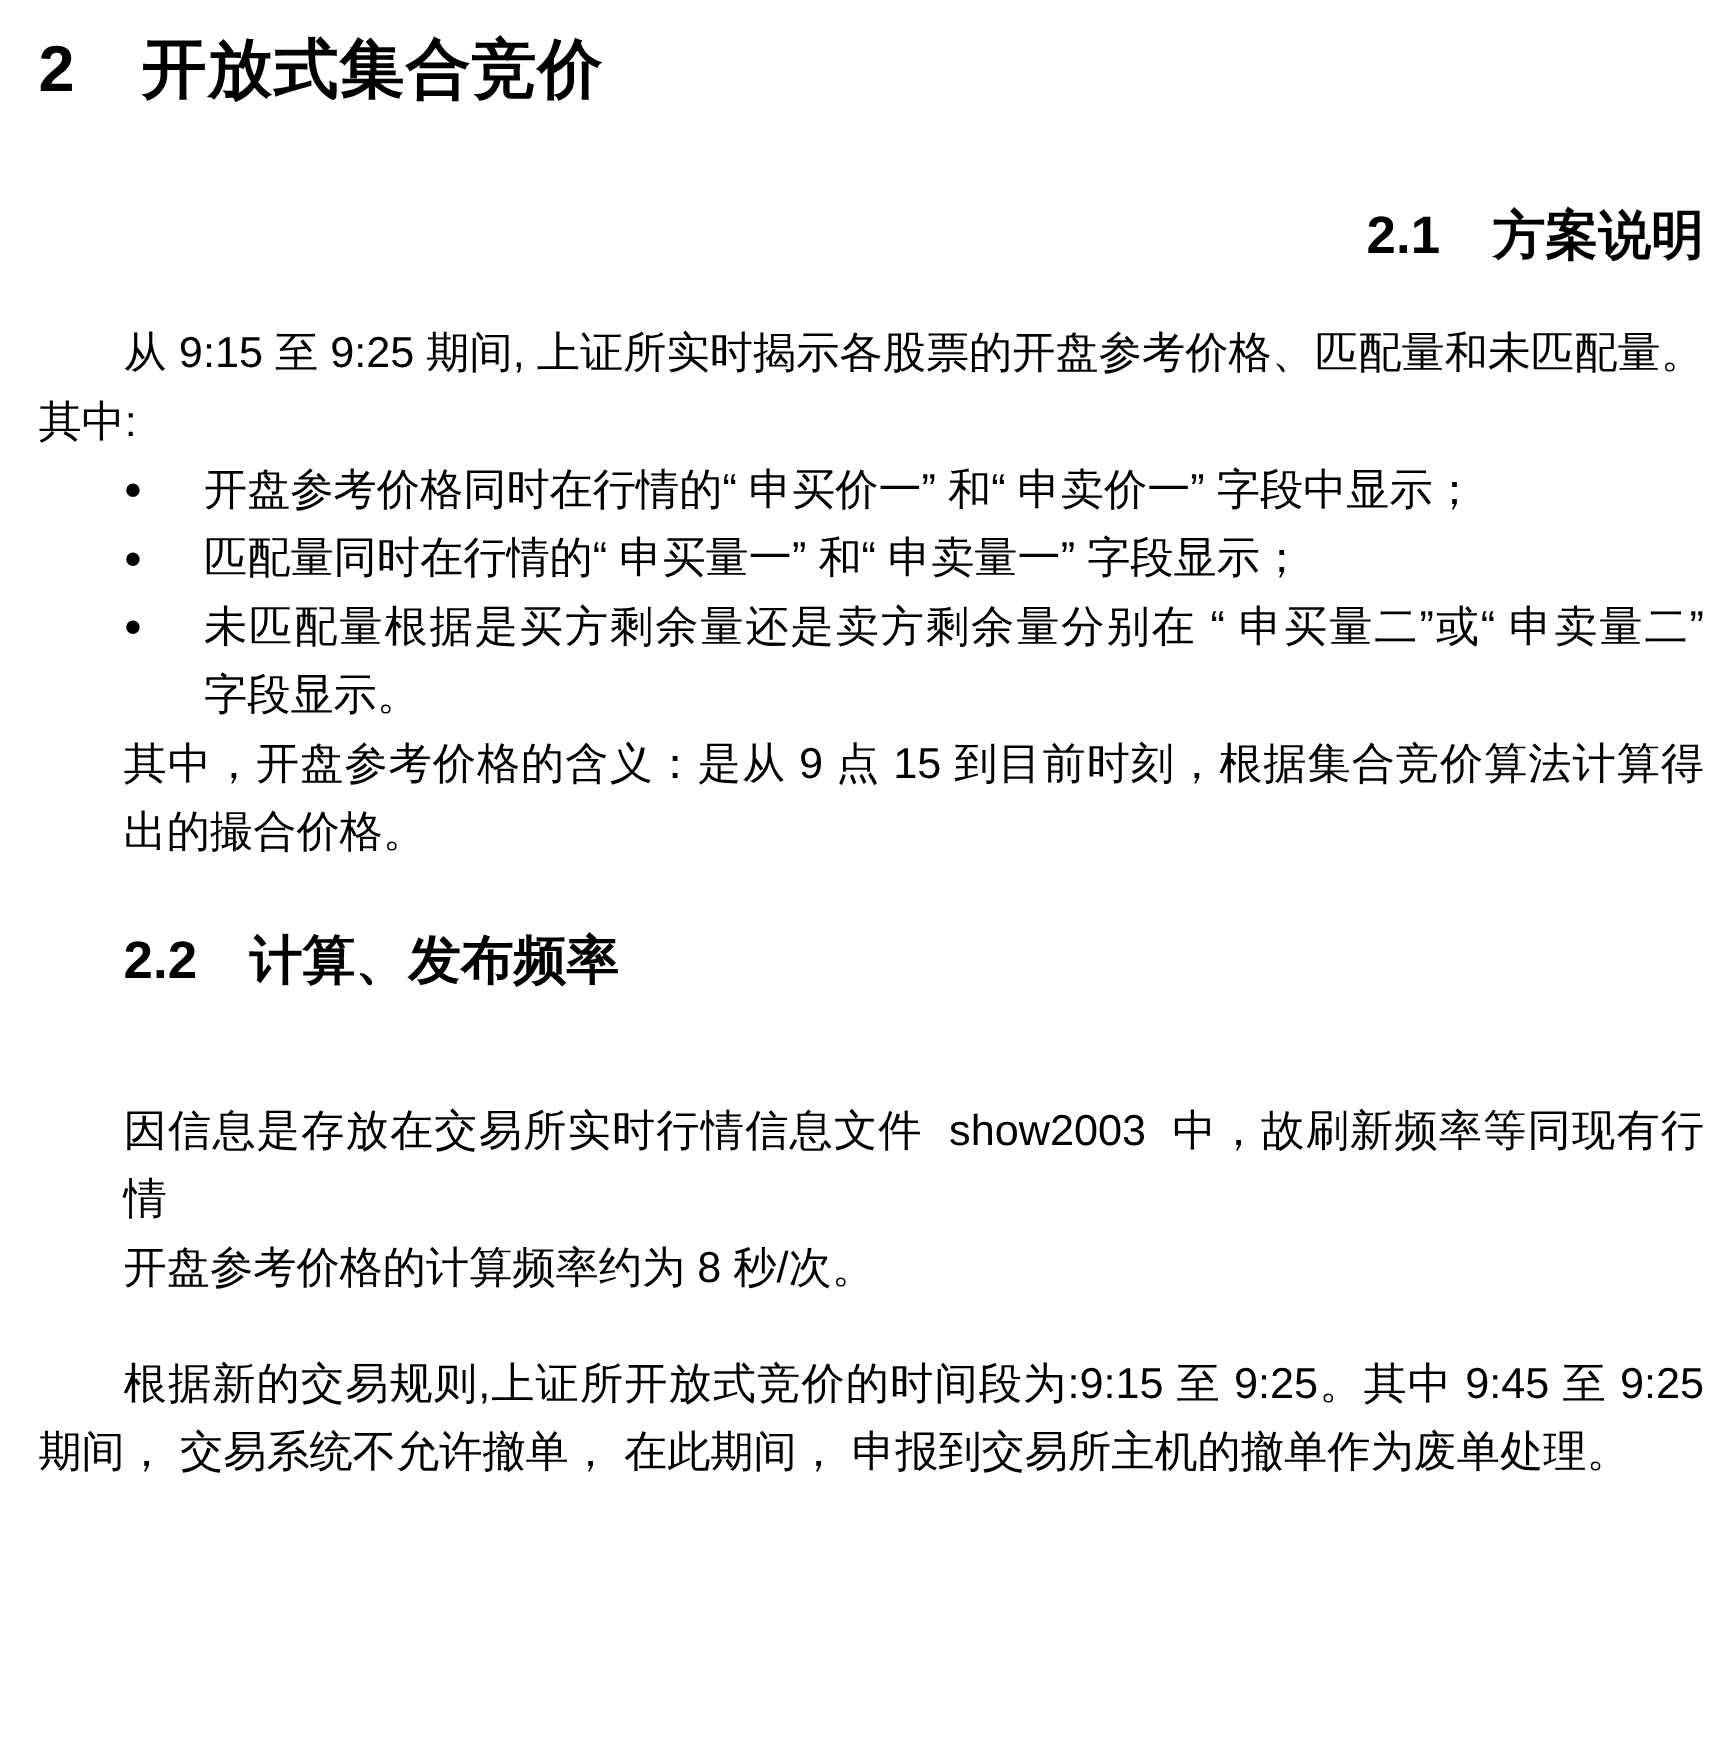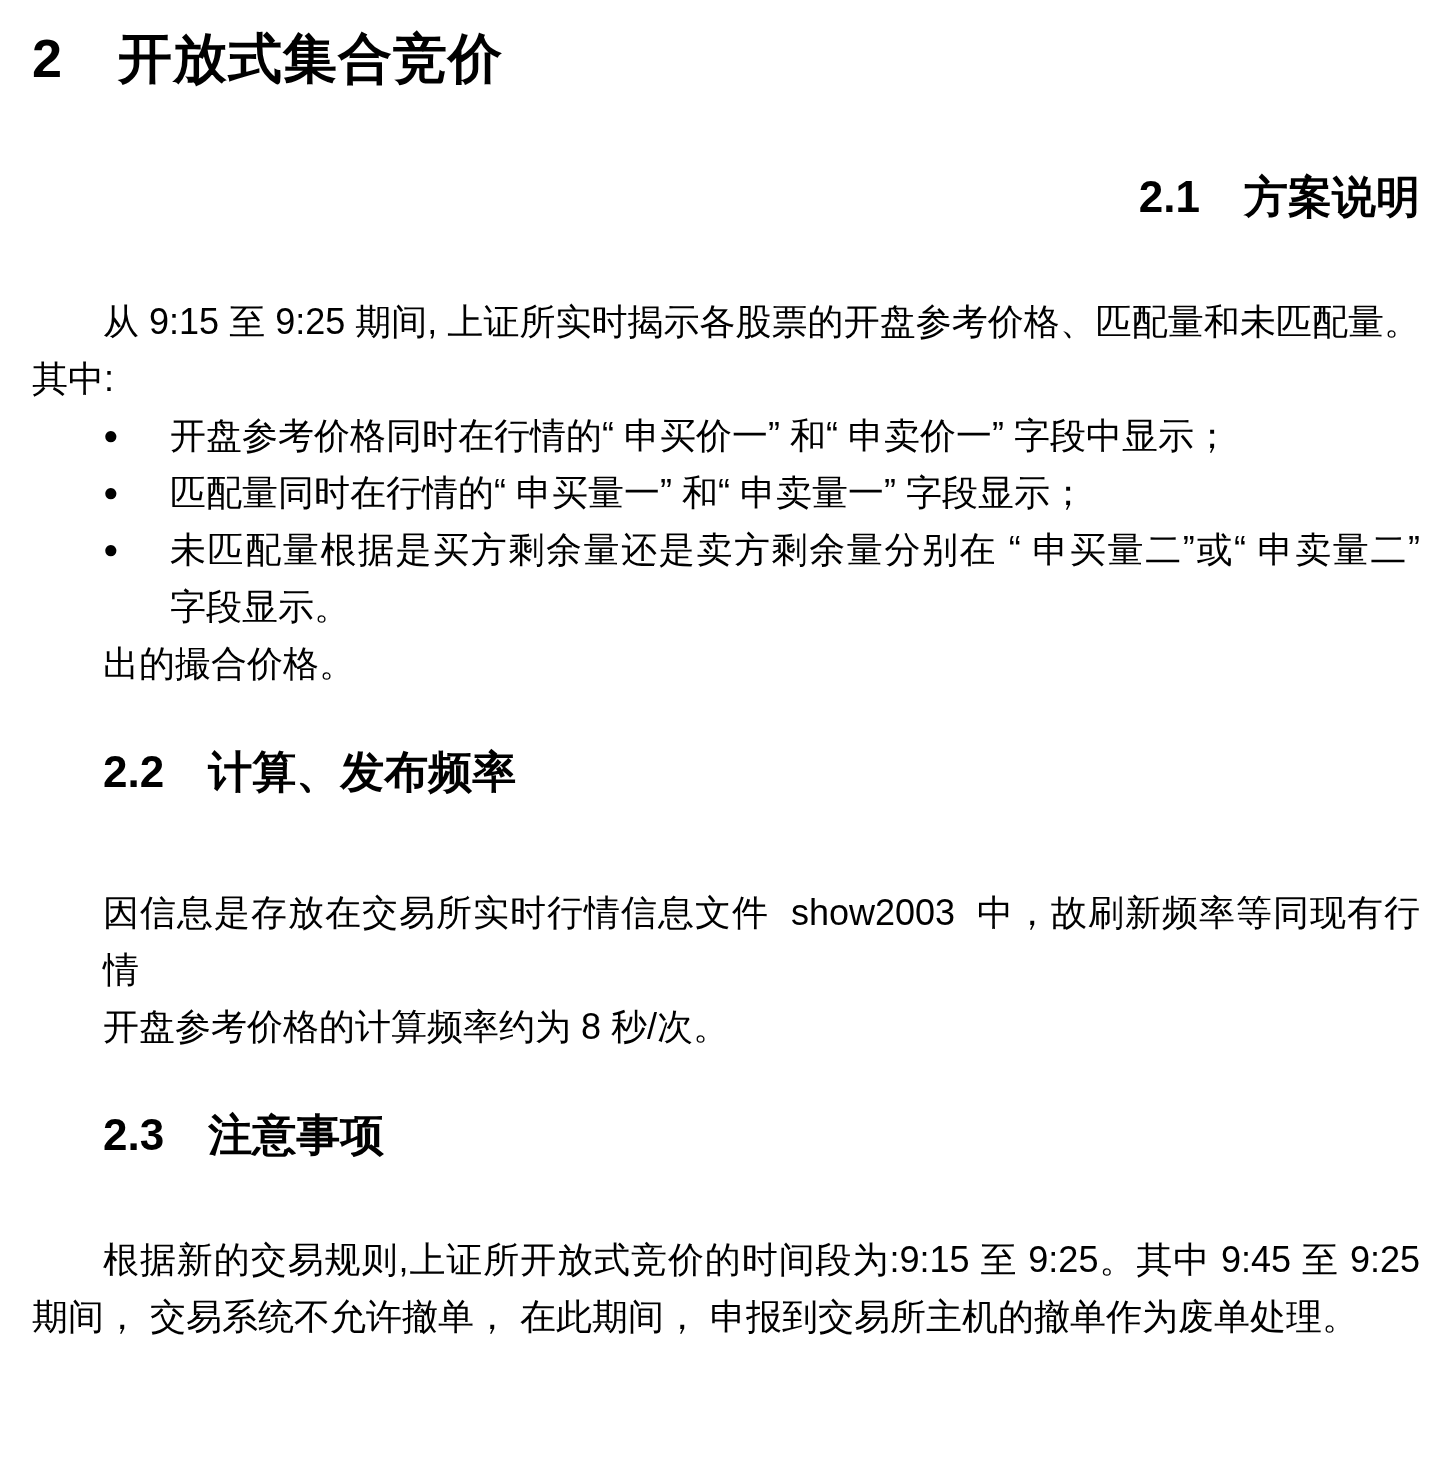--- a/index.html
+++ b/index.html
@@ -28,21 +28,21 @@
   }
   .sec-heading {
     margin: 0 0 0 71px;
     font-size: 44px;
     line-height: 56px;
     font-weight: bold;
     white-space: pre-wrap;
   }
   .sec-heading.first   { margin-top: 78px; text-align: right; }
   .sec-heading.later   { margin-top: 52px; }
-  .para-group { margin-top: 68px; }
+  .para-group { margin-top: 40px; }
   .para-group.tight { margin-top: 84px; }
   .line {
     margin: 0;
     font-size: 36px;
     line-height: 57px;
     white-space: pre-wrap;
   }
   .indent { padding-left: 71px; }
   .indent2 { padding-left: 138px; }
   .justify {
@@ -92,35 +92,35 @@
         <span class="bullet-marker">●</span>
         <span class="bullet-text">匹配量同时在行情的“ 申买量一” 和“ 申卖量一” 字段显示；</span>
       </div>
 
       <div class="bullet-line">
         <span class="bullet-marker">●</span>
         <span class="bullet-text justify">未匹配量根据是买方剩余量还是卖方剩余量分别在 “ 申买量二”或“ 申卖量二”</span>
       </div>
       <p class="line indent2">字段显示。</p>
 
+      <p class="line indent justify">其中，开盘参考价格的含义：是从 9 点 15 到目前时刻，根据集合竞价算法计算得</p>
       <p class="line indent">出的撮合价格。</p>
     </div>
   </section>
 
   <section>
     <h2 class="sec-heading later">2.2　计算、发布频率</h2>
 
     <div class="para-group tight">
       <p class="line indent justify">因信息是存放在交易所实时行情信息文件  show2003  中，故刷新频率等同现有行情</p>
       <p class="line indent">开盘参考价格的计算频率约为 8 秒/次。</p>
     </div>
   </section>
 
   <section>
-    <h2 class="sec-heading later">2.3　注意事项</h2>
 
     <div class="para-group">
       <p class="line indent justify">根据新的交易规则,上证所开放式竞价的时间段为:9:15 至 9:25。其中 9:45 至 9:25</p>
       <p class="line">期间， 交易系统不允许撤单， 在此期间， 申报到交易所主机的撤单作为废单处理。</p>
     </div>
   </section>
 
 </div>
 
 </body></html>

